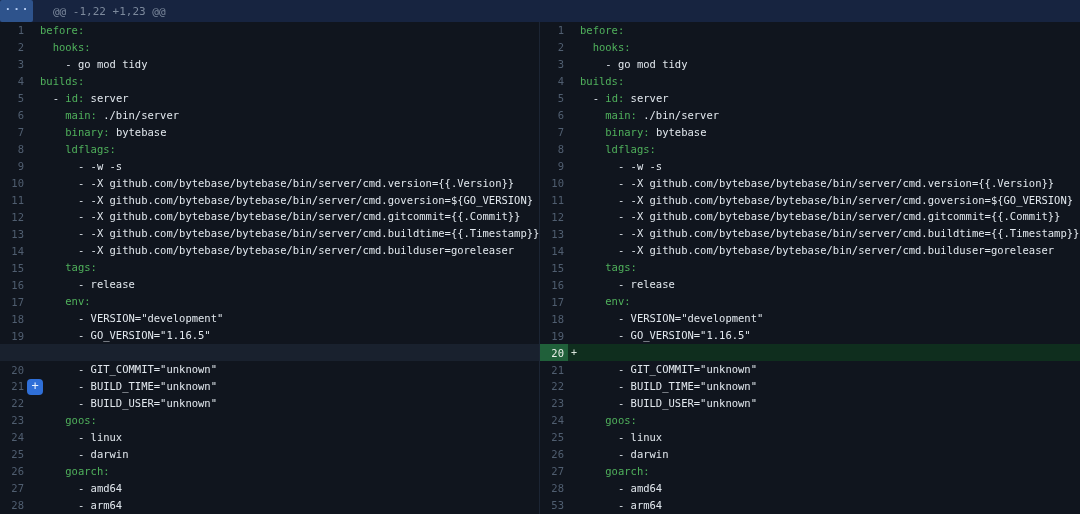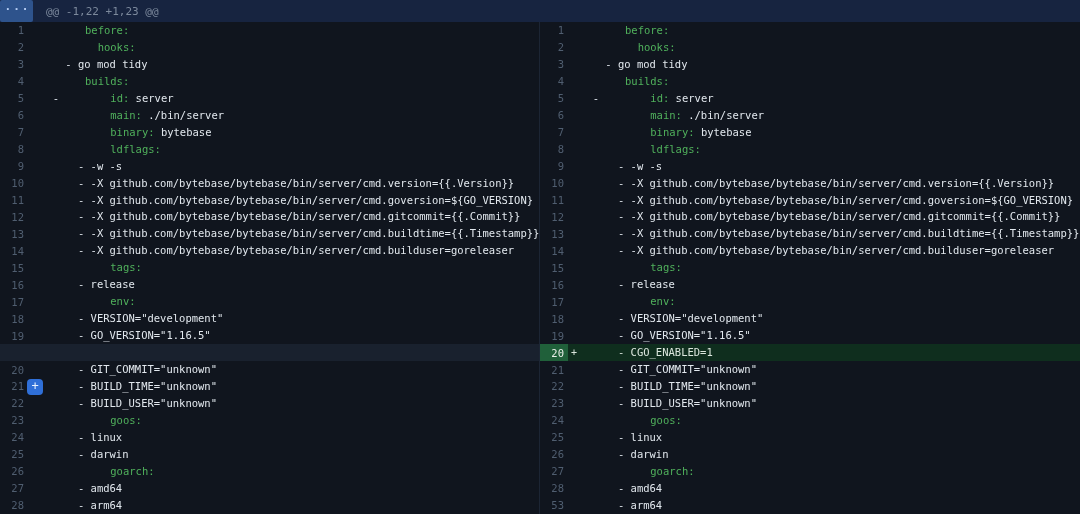--- a/index.html
+++ b/index.html
@@ -17,21 +17,21 @@
   .expander {
     width:33px; flex:none; border:none; cursor:pointer;
     background: var(--expander-bg);
     color: var(--expander-dots);
     font-family:inherit; font-size:11px; font-weight:bold; letter-spacing:2px;
     display:flex; align-items:center; justify-content:center;
     border-radius:2px; padding:0 0 4px 2px;
   }
   .hunk-text {
     color: var(--hunk-text);
-    font-size:11px; display:flex; align-items:center; margin-left:13px;
+    font-size:11px; display:flex; align-items:center; margin-left:20px;
     white-space:pre;
   }
 
   
   .diff { display:flex; width:1080px; }
   .pane { width:540px; flex:none; box-sizing:border-box; }
   .pane.left { border-right:1px solid #1c2534; }
 
   .row { height:16.9655px; display:flex; align-items:center; position:relative; }
   .row .gut {
@@ -40,21 +40,21 @@
     padding-right:4px; box-sizing:border-box;
     color: var(--line-num); font-size:10.5px;
     cursor:pointer;
   }
   .row .mark {
     width:12px; flex:none; text-align:center;
     font-size:10px; color: var(--added-text);
   }
   .row .code { white-space:pre; font-size:10.5px; line-height:16.9655px; }
 
-  .seg-k { color: var(--key); margin-left: 45px; }
+  .seg-k { color: var(--key); }
   .seg-p { color: var(--plain); }
 
   .row.added { background: var(--added-bg); }
   .row.added .gut { background: var(--added-gut); color:#e9efe9; }
   .row.added .code .seg-p { color: var(--added-text); }
 
   .row.spacer { background: var(--spacer-bg); }
 
   .add-comment-btn {
     position:absolute; left:27px; top:0.5px;
@@ -309,21 +309,20 @@
         <span class="code"><span class="seg-p">      </span><span class="seg-p">- VERSION="development"</span></span>
       </div>
       <div class="row">
         <span class="gut">19</span>
         <span class="mark"></span>
         <span class="code"><span class="seg-p">      </span><span class="seg-p">- GO_VERSION="1.16.5"</span></span>
       </div>
       <div class="row added">
         <span class="gut">20</span>
         <span class="mark">+</span>
-        <span class="code"><span class="seg-p">      </span><span class="seg-p">- CGO_ENABLED=1</span></span>
       </div>
       <div class="row">
         <span class="gut">21</span>
         <span class="mark"></span>
         <span class="code"><span class="seg-p">      </span><span class="seg-p">- GIT_COMMIT="unknown"</span></span>
       </div>
       <div class="row">
         <span class="gut">22</span>
         <span class="mark"></span>
         <span class="code"><span class="seg-p">      </span><span class="seg-p">- BUILD_TIME="unknown"</span></span>

